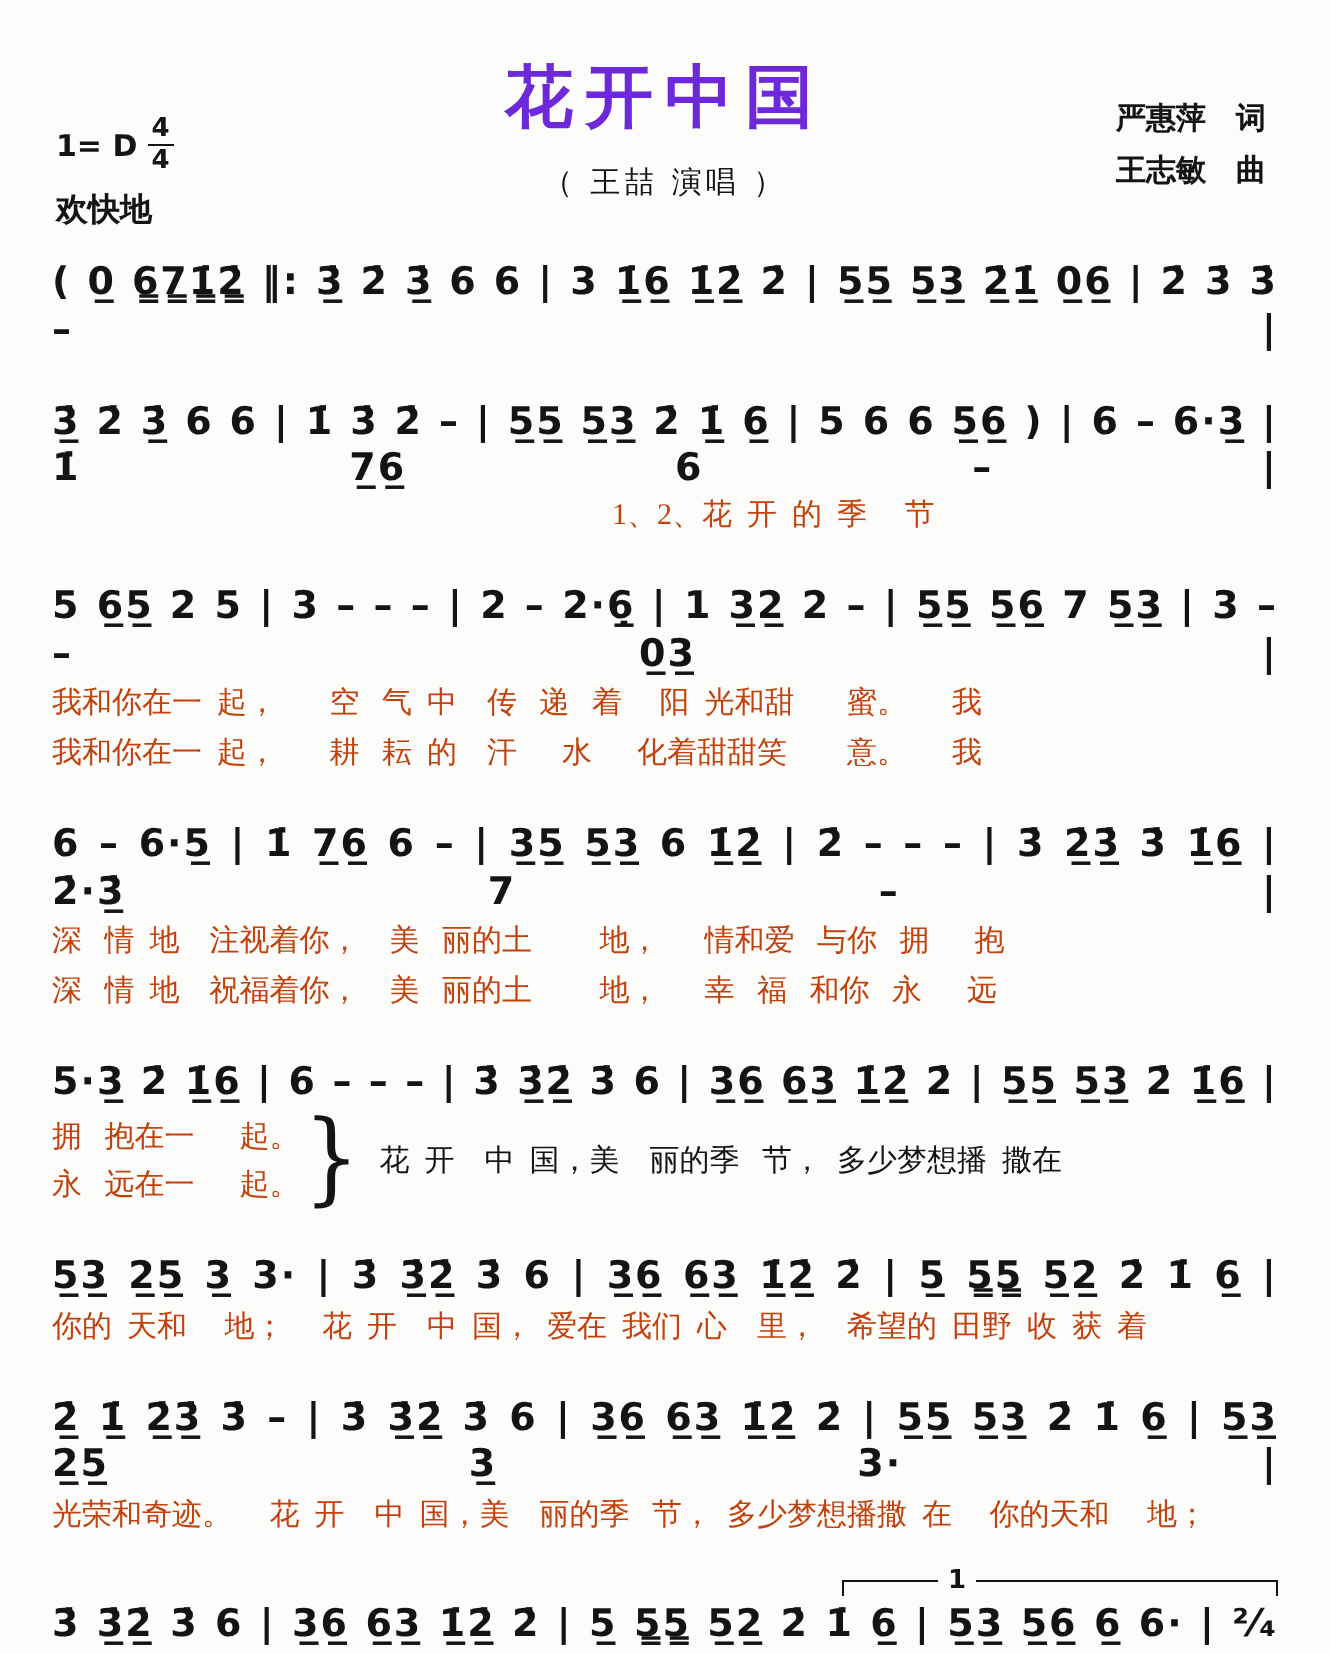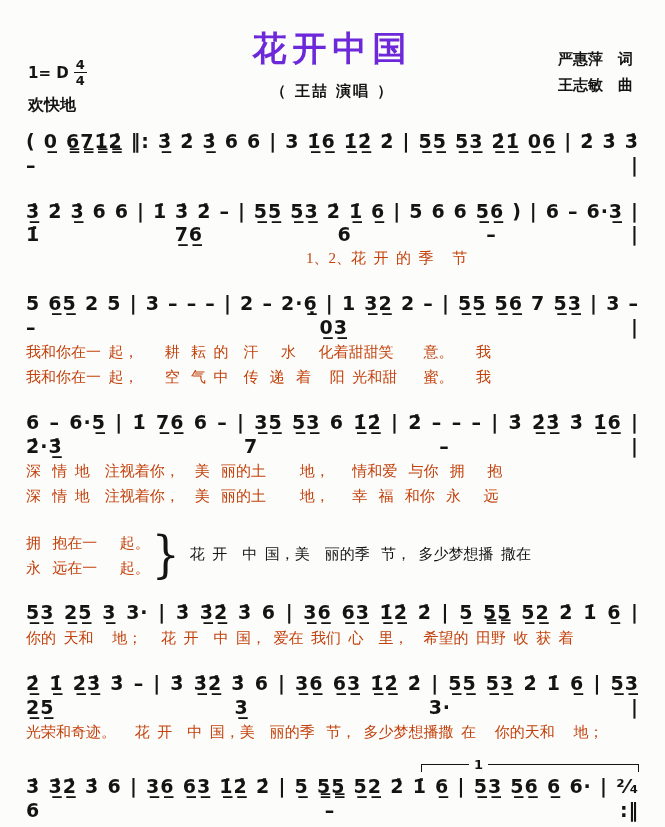--- a/index.html
+++ b/index.html
@@ -18,21 +18,21 @@
   .title {
     text-align: center;
     font-size: 34px; font-weight: bold;
     color: #6d28d9;
     letter-spacing: 6px;
     padding-top: 16px;
     font-family: "DejaVu Sans", sans-serif;
   }
   .subtitle {
     text-align: center;
-    font-size: 15px; font-weight: bold;
+    font-size: 15px; font-weight: normal;
     margin-top: 10px;
     letter-spacing: 2px;
   }
   .keyblock { position: absolute; left: 2px; top: 48px; font-weight: bold; font-size: 15px; }
   .keyrow { display: flex; align-items: center; gap: 5px; }
   .timesig { display: inline-flex; flex-direction: column; align-items: center; line-height: 1; font-size: 13px; }
   .timesig .top { border-bottom: 1.5px solid #141414; padding: 0 2px 1px 2px; }
   .timesig .bot { padding-top: 1px; }
   .tempo { margin-top: 8px; font-size: 16px; font-weight: bold; font-family: "Liberation Serif", serif; }
   .credits { position: absolute; right: 6px; top: 38px; text-align: left; font-size: 15px; font-weight: bold; font-family: Liberation Mono, monospace; line-height: 1.7; }
@@ -98,31 +98,32 @@
     <div class="notation">( 0̲ 6̳7̳1̳̇2̳̇ ‖: 3̲̇ 2̇ 3̲̇ 6 6 | 3 1̲̇6̲ 1̲̇2̲̇ 2̇ | 5̲5̲ 5̲3̲ 2̲̇1̲̇ 0̲6̲ | 2̇ 3̇ 3̇ – |</div>
   </div>
 
   <div class="system">
     <div class="notation">3̲̇ 2̇ 3̲̇ 6 6 | 1̇ 3̇ 2̇ – | 5̲5̲ 5̲3̲ 2̇ 1̲̇ 6̲ | 5 6 6 5̲6̲ ) | 6 – 6·3̲ | 1̇ 7̲6̲ 6 – |</div>
     <div class="lyrics indent-l2">1、2、花  开  的  季     节</div>
   </div>
 
   <div class="system">
     <div class="notation">5 6̲5̲ 2 5 | 3 – – – | 2 – 2·6̲̣ | 1 3̲2̲ 2 – | 5̲5̲ 5̲6̲ 7 5̲3̲ | 3 – – 0̲3̲ |</div>
+    <div class="lyrics">我和你在一  起，       空   气  中    传   递   着     阳  光和甜       蜜。      我</div>
     <div class="lyrics">我和你在一  起，       耕   耘  的    汗      水      化着甜甜笑        意。      我</div>
-    <div class="lyrics">我和你在一  起，       空   气  中    传   递   着     阳  光和甜       蜜。      我</div>
   </div>
 
   <div class="system">
     <div class="notation">6 – 6·5̲ | 1̇ 7̲6̲ 6 – | 3̲5̲ 5̲3̲ 6 1̲̇2̲̇ | 2̇ – – – | 3̇ 2̲̇3̲̇ 3̇ 1̲̇6̲ | 2̇·3̲̇ 7 – |</div>
     <div class="lyrics">深   情  地    注视着你，    美   丽的土         地，      情和爱   与你   拥      抱</div>
-    <div class="lyrics">深   情  地    注视着你，    美   丽的土         地，      幸   福   和你   永      远</div>
+    <div class="lyrics">深   情  地    祝福着你，    美   丽的土         地，      幸   福   和你   永      远</div>
   </div>
 
   <div class="system">
+    <div class="notation">5·3̲ 2̇ 1̲̇6̲ | 6 – – – | 3̇ 3̲̇2̲̇ 3̇ 6 | 3̲6̲ 6̲3̲ 1̲̇2̲̇ 2̇ | 5̲5̲ 5̲3̲ 2̇ 1̲̇6̲ |</div>
     <div class="merge-row">
       <div class="verse-col">
         <div class="lyrics">拥   抱在一      起。</div>
         <div class="lyrics">永   远在一      起。</div>
       </div>
       <div class="brace">}</div>
       <div class="shared-lyric">花  开    中  国，美    丽的季   节，  多少梦想播  撒在</div>
     </div>
   </div>
 

